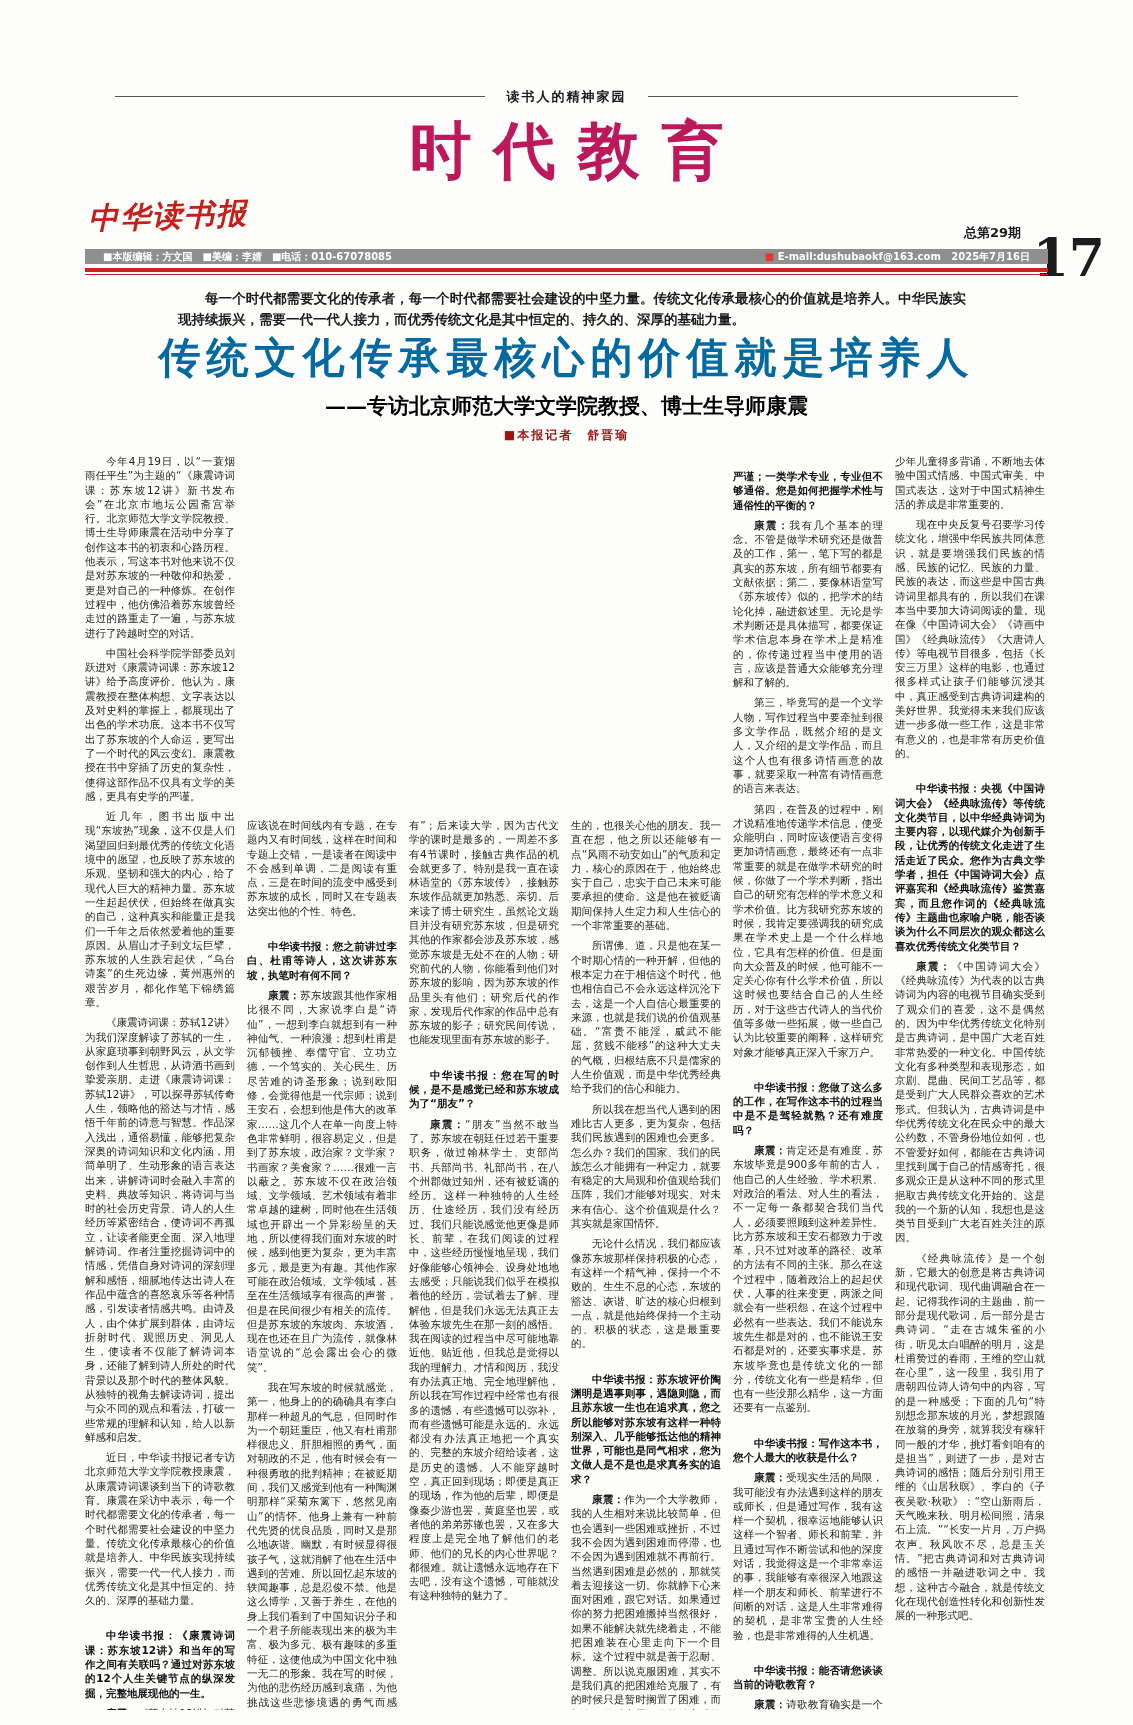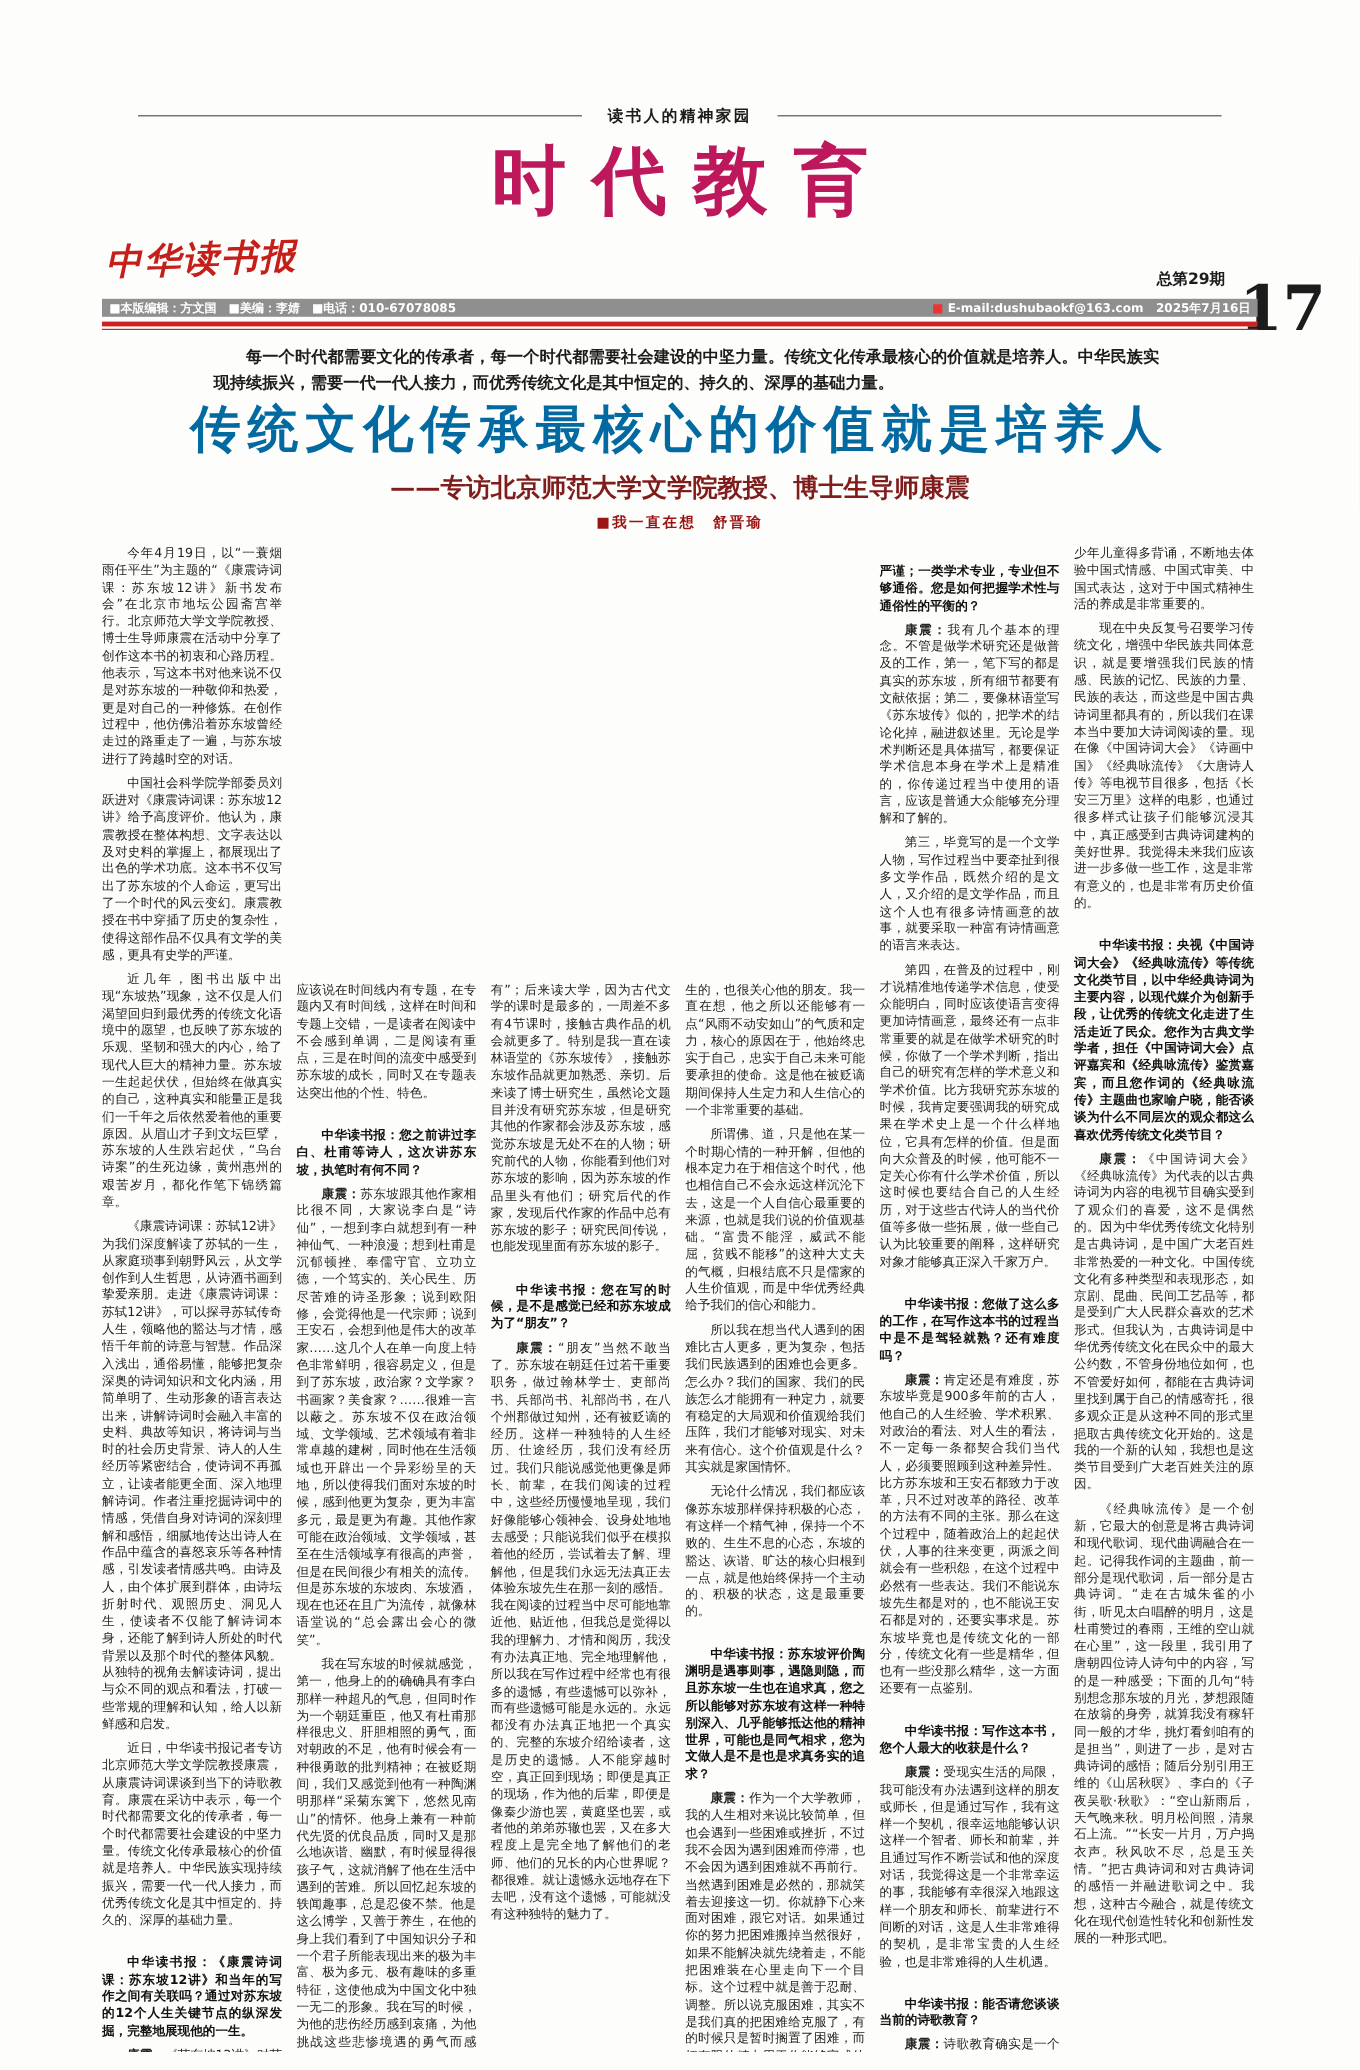--- a/index.html
+++ b/index.html
@@ -9,28 +9,28 @@
   .banner-line{position:absolute;top:96px;height:0;border-top:1px solid #555;}
   .banner-line.l{left:115px;width:370px;}
   .banner-line.r{right:115px;width:370px;}
   .banner-title{position:absolute;top:88px;left:0;right:0;text-align:center;font-size:13px;font-weight:700;letter-spacing:2px;}
   
   .masthead{position:absolute;top:118px;left:0;right:0;text-align:center;font-family:"DejaVu Serif",serif;font-size:62px;line-height:1.05;font-weight:900;color:#be185d;letter-spacing:22px;text-indent:22px;}
   .paper-logo{position:absolute;top:196px;left:88px;font-family:"DejaVu Serif",serif;font-style:italic;font-weight:900;font-size:30px;color:#c51f1a;transform:rotate(-2deg);letter-spacing:2px;}
   .issue-no{position:absolute;top:224px;right:112px;font-size:13px;font-weight:700;}
   .page-no{position:absolute;top:232px;right:28px;font-family:"DejaVu Serif",serif;font-size:52px;font-weight:900;line-height:1;}
   
-  .info-bar{position:absolute;top:249px;left:85px;width:963px;height:15px;background:#8f8f8f;color:#fff;font-size:10px;font-weight:700;display:flex;justify-content:space-between;align-items:center;padding:0 6px;box-sizing:border-box;}
+  .info-bar{position:absolute;top:249px;left:85px;width:963px;height:15px;background:#8f8f8f;color:#fff;font-size:10px;font-weight:700;display:flex;justify-content:space-between;align-items:center;padding:0 18px;box-sizing:border-box;}
   .info-bar .mark{color:#fff;}
   .info-bar .mark.red{color:#e33;}
   .red-rule{position:absolute;top:268px;left:85px;width:963px;height:7px;border-top:4px solid #c22; border-bottom:1px solid #c22;box-sizing:border-box;}
   
   .intro{position:absolute;top:288px;left:178px;width:788px;font-family:"DejaVu Serif",serif;font-size:13.5px;line-height:1.55;font-weight:700;text-align:justify;text-indent:2em;}
   .headline{position:absolute;top:330px;left:0;right:0;text-align:center;font-family:"DejaVu Serif",serif;font-size:42px;font-weight:900;letter-spacing:6px;color:#0369a1;}
-  .subhead{position:absolute;top:392px;left:0;right:0;text-align:center;font-family:"DejaVu Serif",serif;font-size:21px;font-weight:700;color:#7f1d1d;}
+  .subhead{position:absolute;top:392px;left:0;right:0;text-align:center;font-family:"DejaVu Serif",serif;font-size:21px;font-weight:700;color:#000000;}
   .byline{position:absolute;top:427px;left:0;right:0;text-align:center;font-size:12px;font-weight:700;color:#9b1313;letter-spacing:2px;}
   
   .body-area{position:absolute;top:448px;left:85px;width:963px;height:1262px;overflow:hidden;}
   .cols{display:flex;gap:12px;height:100%;}
   .col{width:150px;flex:0 0 150px;font-size:10.5px;line-height:14.3px;text-align:justify;color:#232323;overflow:hidden;}
   .col.below-photo{padding-top:364px;box-sizing:border-box;}
   .para{margin:0;text-indent:2em;}
   .para.sp{margin-top:6px;}
   .para.q{font-weight:700;color:#111;margin-top:21px;margin-bottom:3px;}
   .para.noindent{text-indent:0;}
@@ -81,21 +81,21 @@
       <span class="mark red">■</span>
       <span>E-mail:dushubaokf@163.com</span>
       &nbsp;&nbsp;<span>2025年7月16日</span>
     </span>
   </div>
   <div class="red-rule"></div>
 
   <div class="intro">每一个时代都需要文化的传承者，每一个时代都需要社会建设的中坚力量。传统文化传承最核心的价值就是培养人。中华民族实现持续振兴，需要一代一代人接力，而优秀传统文化是其中恒定的、持久的、深厚的基础力量。</div>
   <div class="headline">传统文化传承最核心的价值就是培养人</div>
   <div class="subhead">——专访北京师范大学文学院教授、博士生导师康震</div>
-  <div class="byline">■我一直在想　舒晋瑜</div>
+  <div class="byline">■本报记者　舒晋瑜</div>
 
   <div class="body-area">
     <div class="cols">
         <div class="col">
           <p class="para sp">今年4月19日，以“一蓑烟雨任平生”为主题的“《康震诗词课：苏东坡12讲》新书发布会”在北京市地坛公园斋宫举行。北京师范大学文学院教授、博士生导师康震在活动中分享了创作这本书的初衷和心路历程。他表示，写这本书对他来说不仅是对苏东坡的一种敬仰和热爱，更是对自己的一种修炼。在创作过程中，他仿佛沿着苏东坡曾经走过的路重走了一遍，与苏东坡进行了跨越时空的对话。</p>
           <p class="para sp">中国社会科学院学部委员刘跃进对《康震诗词课：苏东坡12讲》给予高度评价。他认为，康震教授在整体构想、文字表达以及对史料的掌握上，都展现出了出色的学术功底。这本书不仅写出了苏东坡的个人命运，更写出了一个时代的风云变幻。康震教授在书中穿插了历史的复杂性，使得这部作品不仅具有文学的美感，更具有史学的严谨。</p>
           <p class="para sp">近几年，图书出版中出现“东坡热”现象，这不仅是人们渴望回归到最优秀的传统文化语境中的愿望，也反映了苏东坡的乐观、坚韧和强大的内心，给了现代人巨大的精神力量。苏东坡一生起起伏伏，但始终在做真实的自己，这种真实和能量正是我们一千年之后依然爱着他的重要原因。从眉山才子到文坛巨擘，苏东坡的人生跌宕起伏，“乌台诗案”的生死边缘，黄州惠州的艰苦岁月，都化作笔下锦绣篇章。</p>
           <p class="para sp">《康震诗词课：苏轼12讲》为我们深度解读了苏轼的一生，从家庭琐事到朝野风云，从文学创作到人生哲思，从诗酒书画到挚爱亲朋。走进《康震诗词课：苏轼12讲》，可以探寻苏轼传奇人生，领略他的豁达与才情，感悟千年前的诗意与智慧。作品深入浅出，通俗易懂，能够把复杂深奥的诗词知识和文化内涵，用简单明了、生动形象的语言表达出来，讲解诗词时会融入丰富的史料、典故等知识，将诗词与当时的社会历史背景、诗人的人生经历等紧密结合，使诗词不再孤立，让读者能更全面、深入地理解诗词。作者注重挖掘诗词中的情感，凭借自身对诗词的深刻理解和感悟，细腻地传达出诗人在作品中蕴含的喜怒哀乐等各种情感，引发读者情感共鸣。由诗及人，由个体扩展到群体，由诗坛折射时代、观照历史、洞见人生，使读者不仅能了解诗词本身，还能了解到诗人所处的时代背景以及那个时代的整体风貌。从独特的视角去解读诗词，提出与众不同的观点和看法，打破一些常规的理解和认知，给人以新鲜感和启发。</p>
           <p class="para sp">近日，中华读书报记者专访北京师范大学文学院教授康震，从康震诗词课谈到当下的诗歌教育。康震在采访中表示，每一个时代都需要文化的传承者，每一个时代都需要社会建设的中坚力量。传统文化传承最核心的价值就是培养人。中华民族实现持续振兴，需要一代一代人接力，而优秀传统文化是其中恒定的、持久的、深厚的基础力量。</p>
           <p class="para q"><b>中华读书报：</b>《康震诗词课：苏东坡12讲》和当年的写作之间有关联吗？通过对苏东坡的12个人生关键节点的纵深发掘，完整地展现他的一生。</p>

